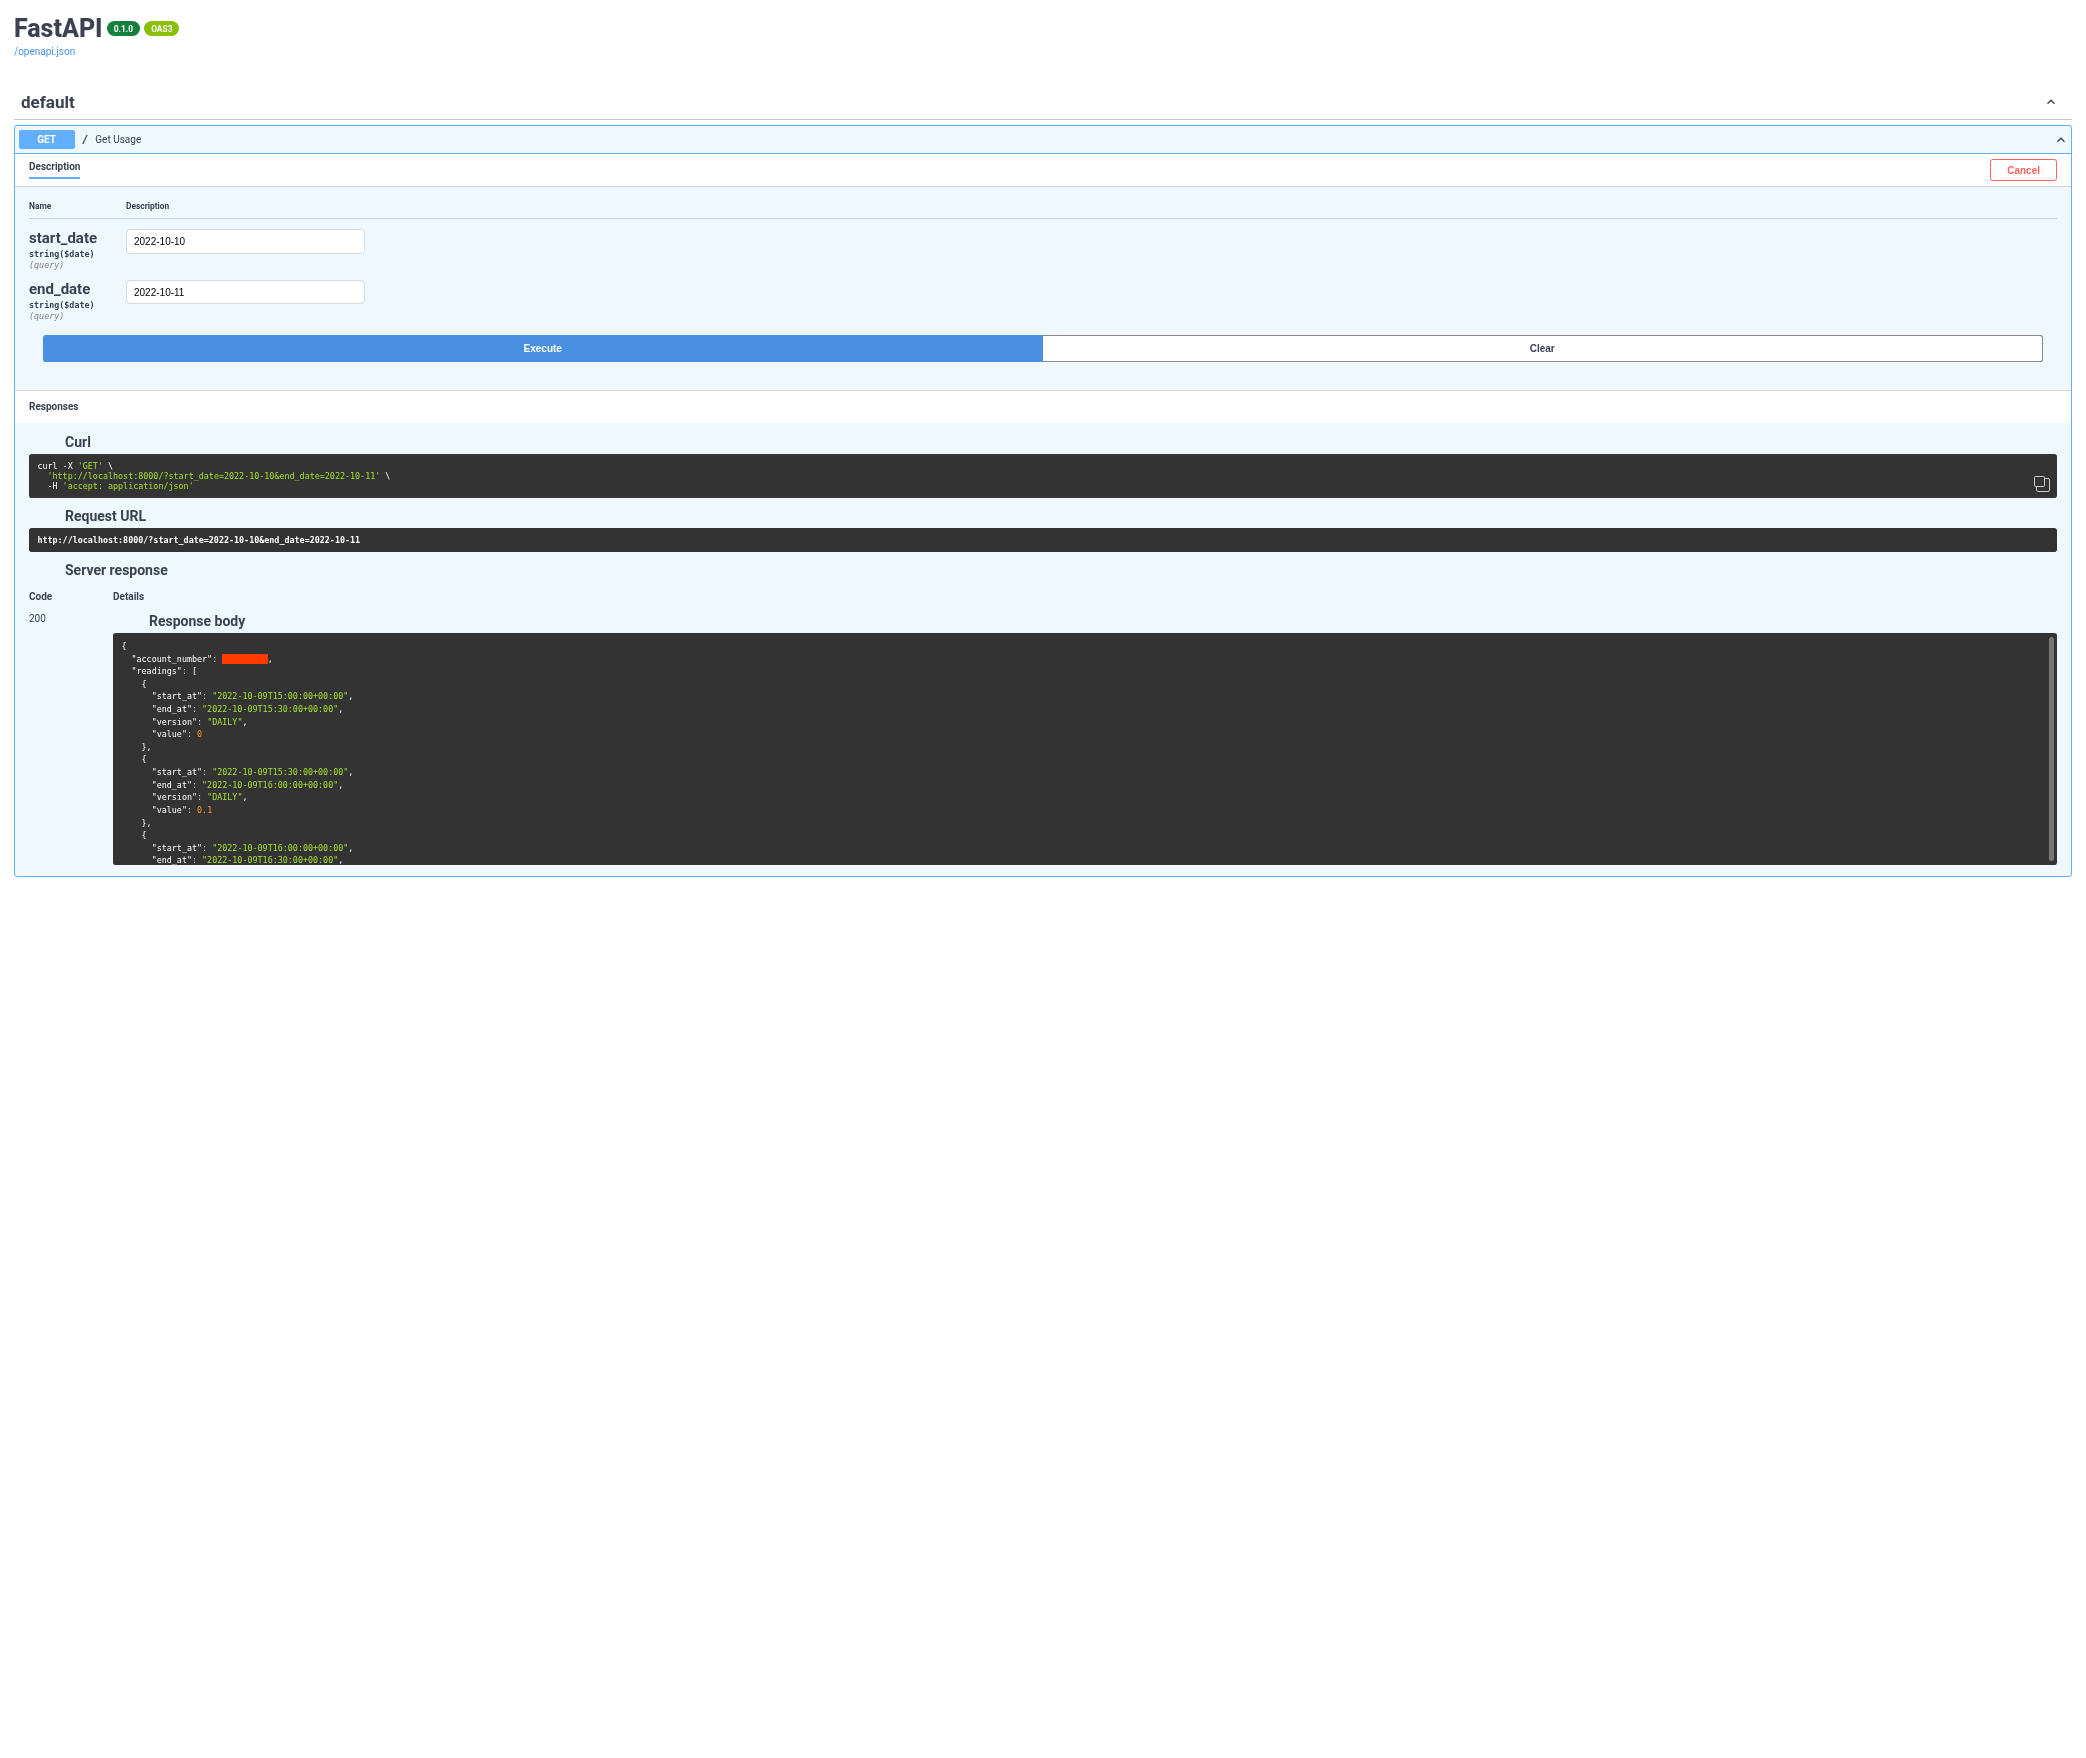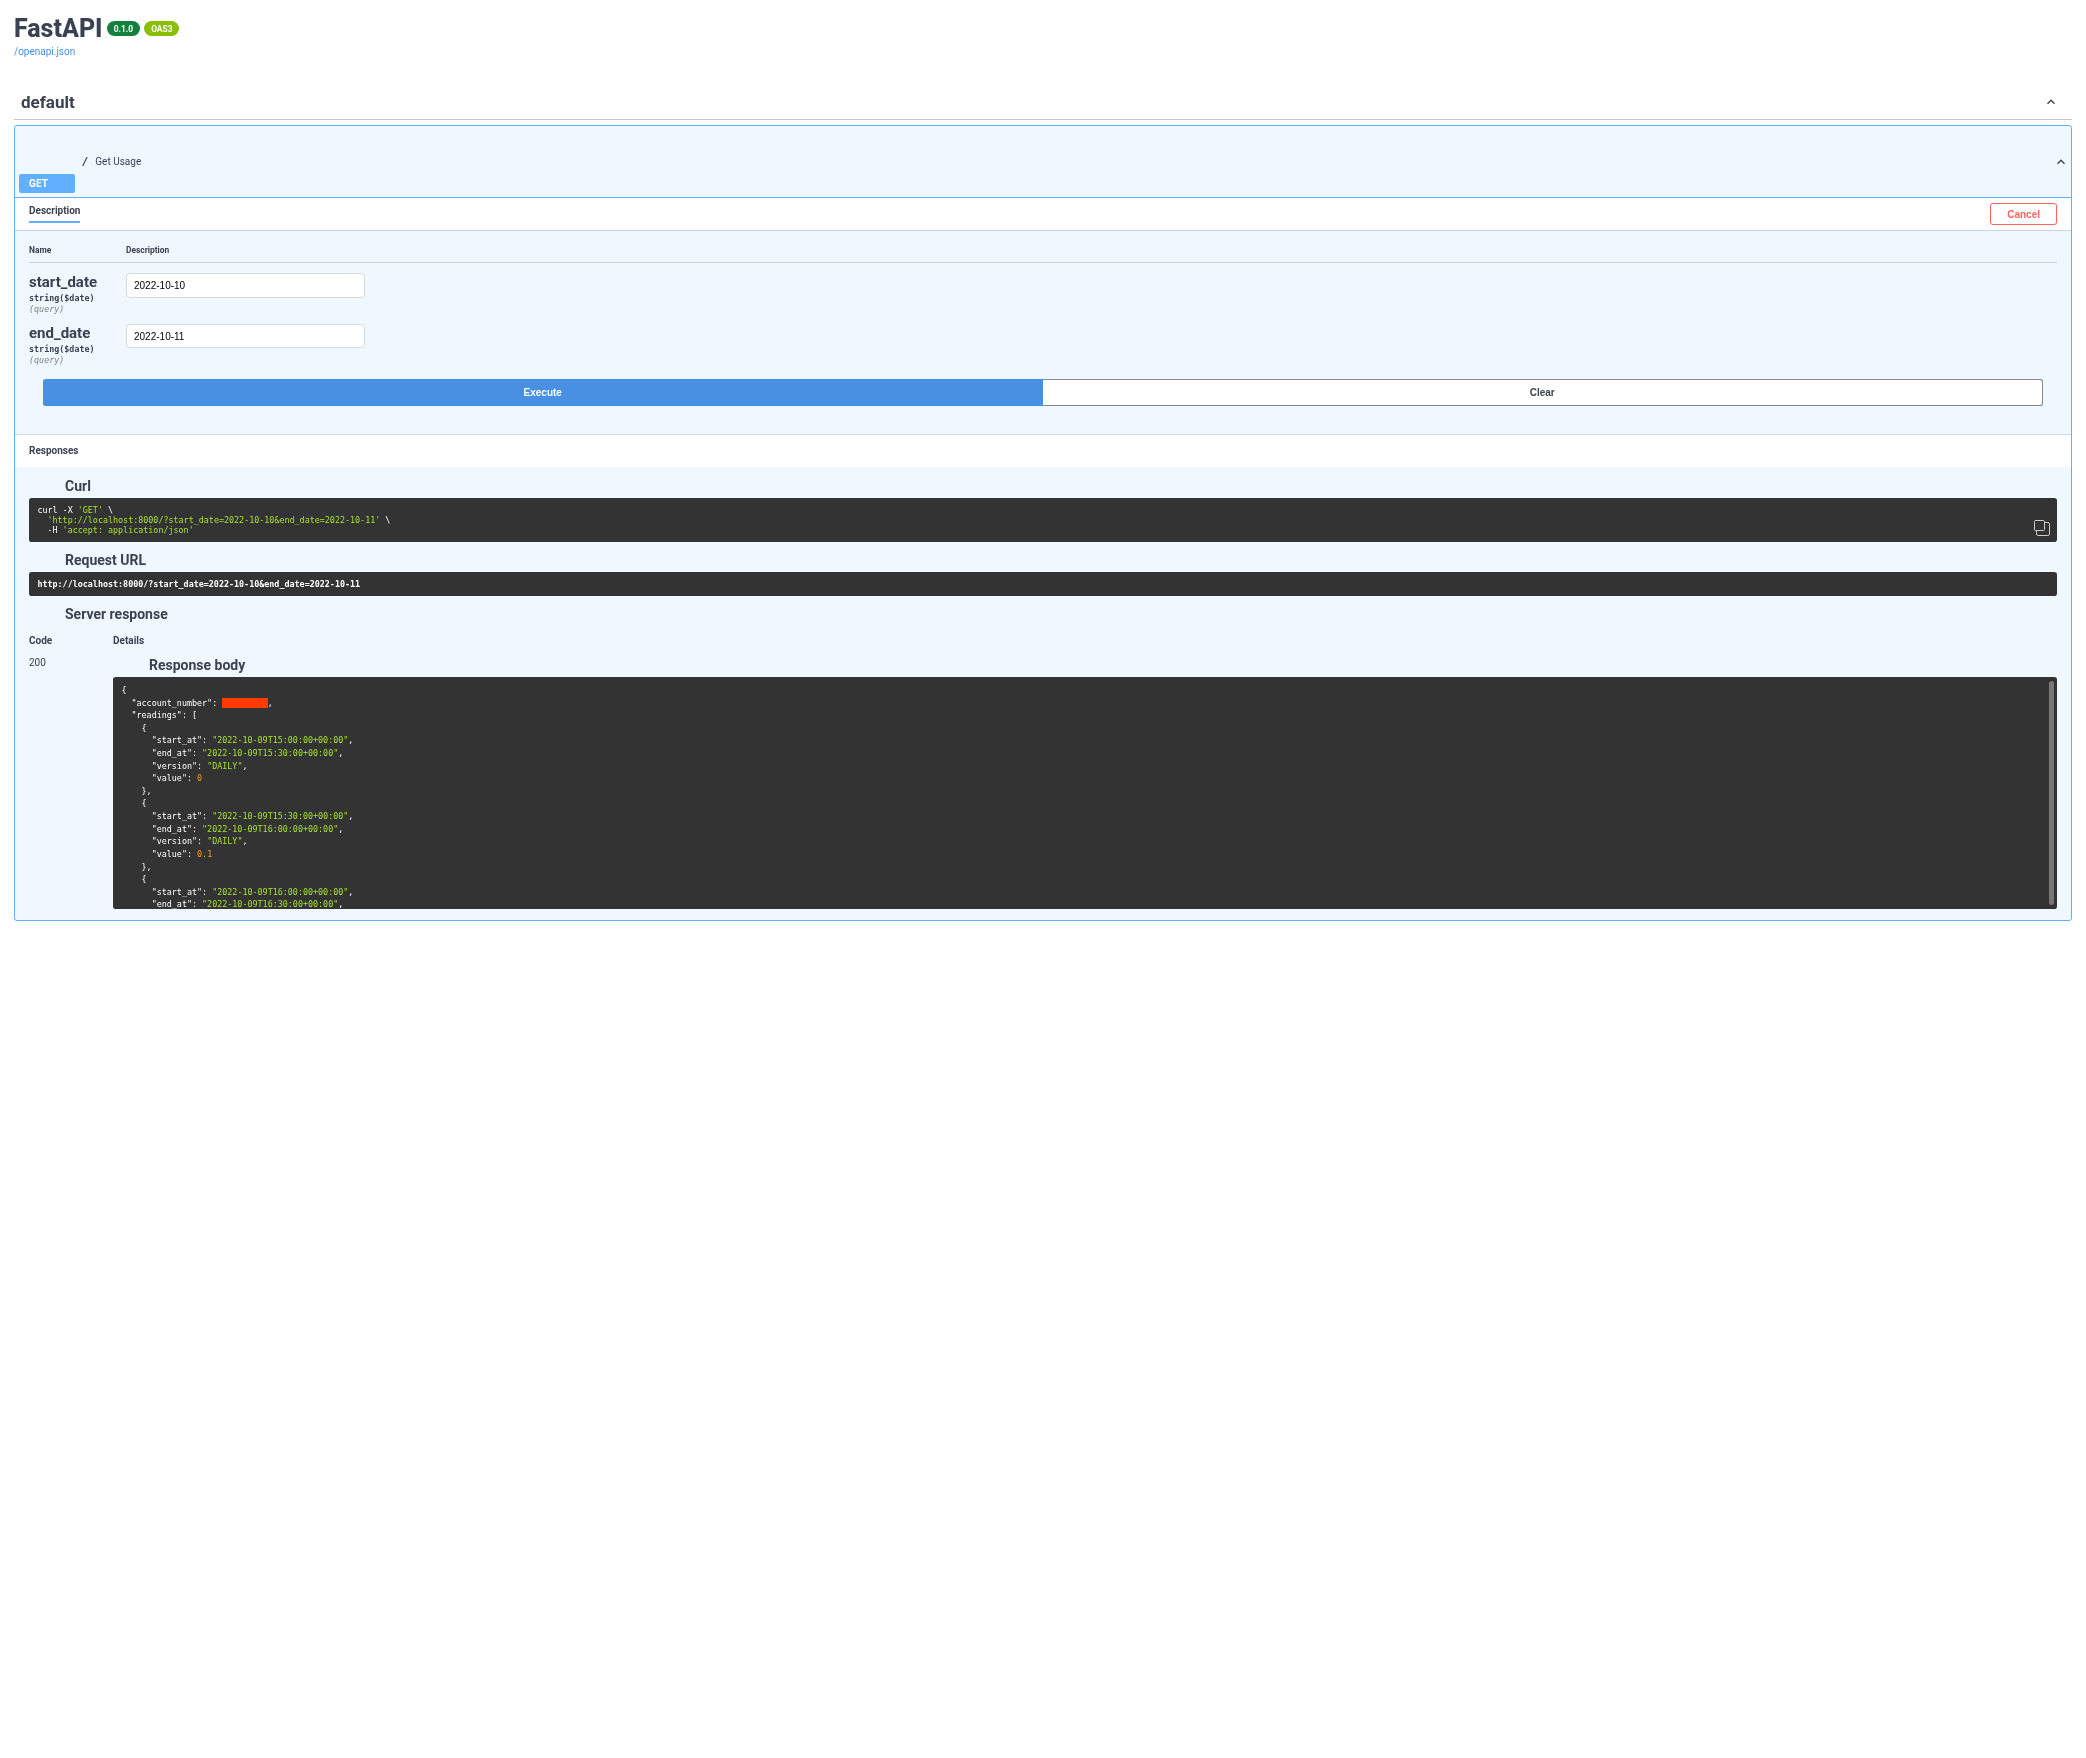--- a/index.html
+++ b/index.html
@@ -10,21 +10,21 @@
   .badge { display:inline-block; font-size:8.4px; font-weight:700; border-radius:10px; padding:2.8px 7px; color:#fff; vertical-align:super; }
   .badge-ver { background:#15803d; }
   .badge-oas { background:#89bf04; }
   .link { display:block; color:#4990e2; font-size:10px; margin-top:2.8px; text-decoration:none; }
   .section { margin-top:28px; }
   .tag-hdr { display:flex; align-items:center; justify-content:space-between; border-bottom:0.7px solid rgba(59,65,81,.3); padding:7px 14px 7px 7px; cursor:pointer; }
   .tag-name { font-size:17px; font-weight:700; }
   .chev { width:14px; stroke:#3b4151; stroke-width:2.2; fill:none; }
   .op { border:0.7px solid #61affe; border-radius:2.8px; background:rgba(97,175,254,.1); margin-top:5.6px; }
   .op-hdr { display:flex; align-items:center; padding:3.5px; cursor:pointer; }
-  .method { background:#61affe; color:#fff; font-weight:700; font-size:10px; padding:4.2px 10.6px; border-radius:2.1px; min-width:56px; text-align:left;margin-top:44px; }
+  .method { background:#61affe; color:#fff; font-weight:700; font-size:10px; padding:4.2px 10.6px; border-radius:2.1px; min-width:56px; text-align:center; }
   .path { font-family:ui-monospace,Menlo,Consolas,monospace; font-weight:600; margin:0 7px; font-size:11.3px; }
   .summary { font-size:10px; color:#3b4151; }
   .op-hdr .spacer { flex:1; }
   .op-body { border-top:0.7px solid #61affe; }
   .params-bar { display:flex; align-items:center; justify-content:space-between; padding:5.6px 14px; background:#fff; }
   .params-title { font-weight:700; font-size:10px; display:inline-block; border-bottom:2.1px solid #61affe; padding-bottom:5.6px; }
   .btn { cursor:pointer; font-weight:700; font-size:10px; border-radius:2.8px; padding:4.2px 16px; }
   .btn-cancel { border:1.4px solid #ff6060; background:transparent; color:#ff6060; }
   .ptable { padding:7px 14px 14px 14px; border-top:0.7px solid rgba(59,65,81,.2); }
   .prow-head { display:flex; font-size:8.4px; font-weight:700; color:#3b4151; border-bottom:0.7px solid rgba(59,65,81,.2); padding:7px 0; }

